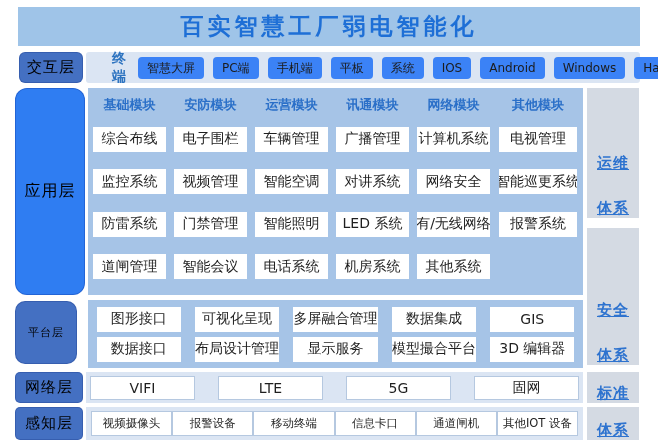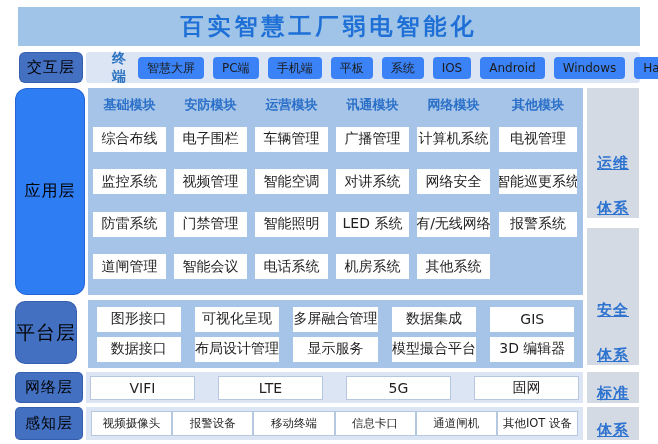--- a/index.html
+++ b/index.html
@@ -31,21 +31,21 @@
     display:grid;grid-template-columns:repeat(6,1fr);grid-template-rows:26px repeat(4,1fr);
     padding:4px 3px 7px 3px;box-sizing:border-box;column-gap:4px;}
   .mod-head{display:flex;align-items:center;justify-content:center;
     color:#2a6fc8;font-weight:bold;font-size:13px;}
   .cell{display:flex;align-items:center;justify-content:center;}
   .wbox{background:#ffffff;color:#1f1f1f;font-size:14px;display:flex;align-items:center;
     justify-content:center;white-space:nowrap;overflow:hidden;}
   .app-area .wbox{width:94%;height:25px;}
 
   
-  .plat-label{left:15px;top:301px;width:62px;height:63px;border-radius:10px;font-size:19px;}
+  .plat-label{left:15px;top:301px;width:62px;height:63px;border-radius:10px;font-size:11px;}
   .plat-area{position:absolute;left:88px;top:300px;width:495px;height:68px;background:#a6c4e7;
     display:grid;grid-template-columns:repeat(5,1fr);grid-template-rows:repeat(2,1fr);
     padding:4px 4px;box-sizing:border-box;column-gap:5px;}
   .plat-area .wbox{width:90%;height:25px;}
 
   
   .net-label{left:15px;top:372px;width:68px;height:31px;border-radius:5px;}
   .net-row{position:absolute;left:86px;top:372px;width:497px;height:31px;background:#dbe5f3;
     display:flex;align-items:center;gap:23px;padding:0 4px;box-sizing:border-box;}
   .net-row .wbox{flex:1;height:24px;border:1px solid #b5c8e0;box-sizing:border-box;}

